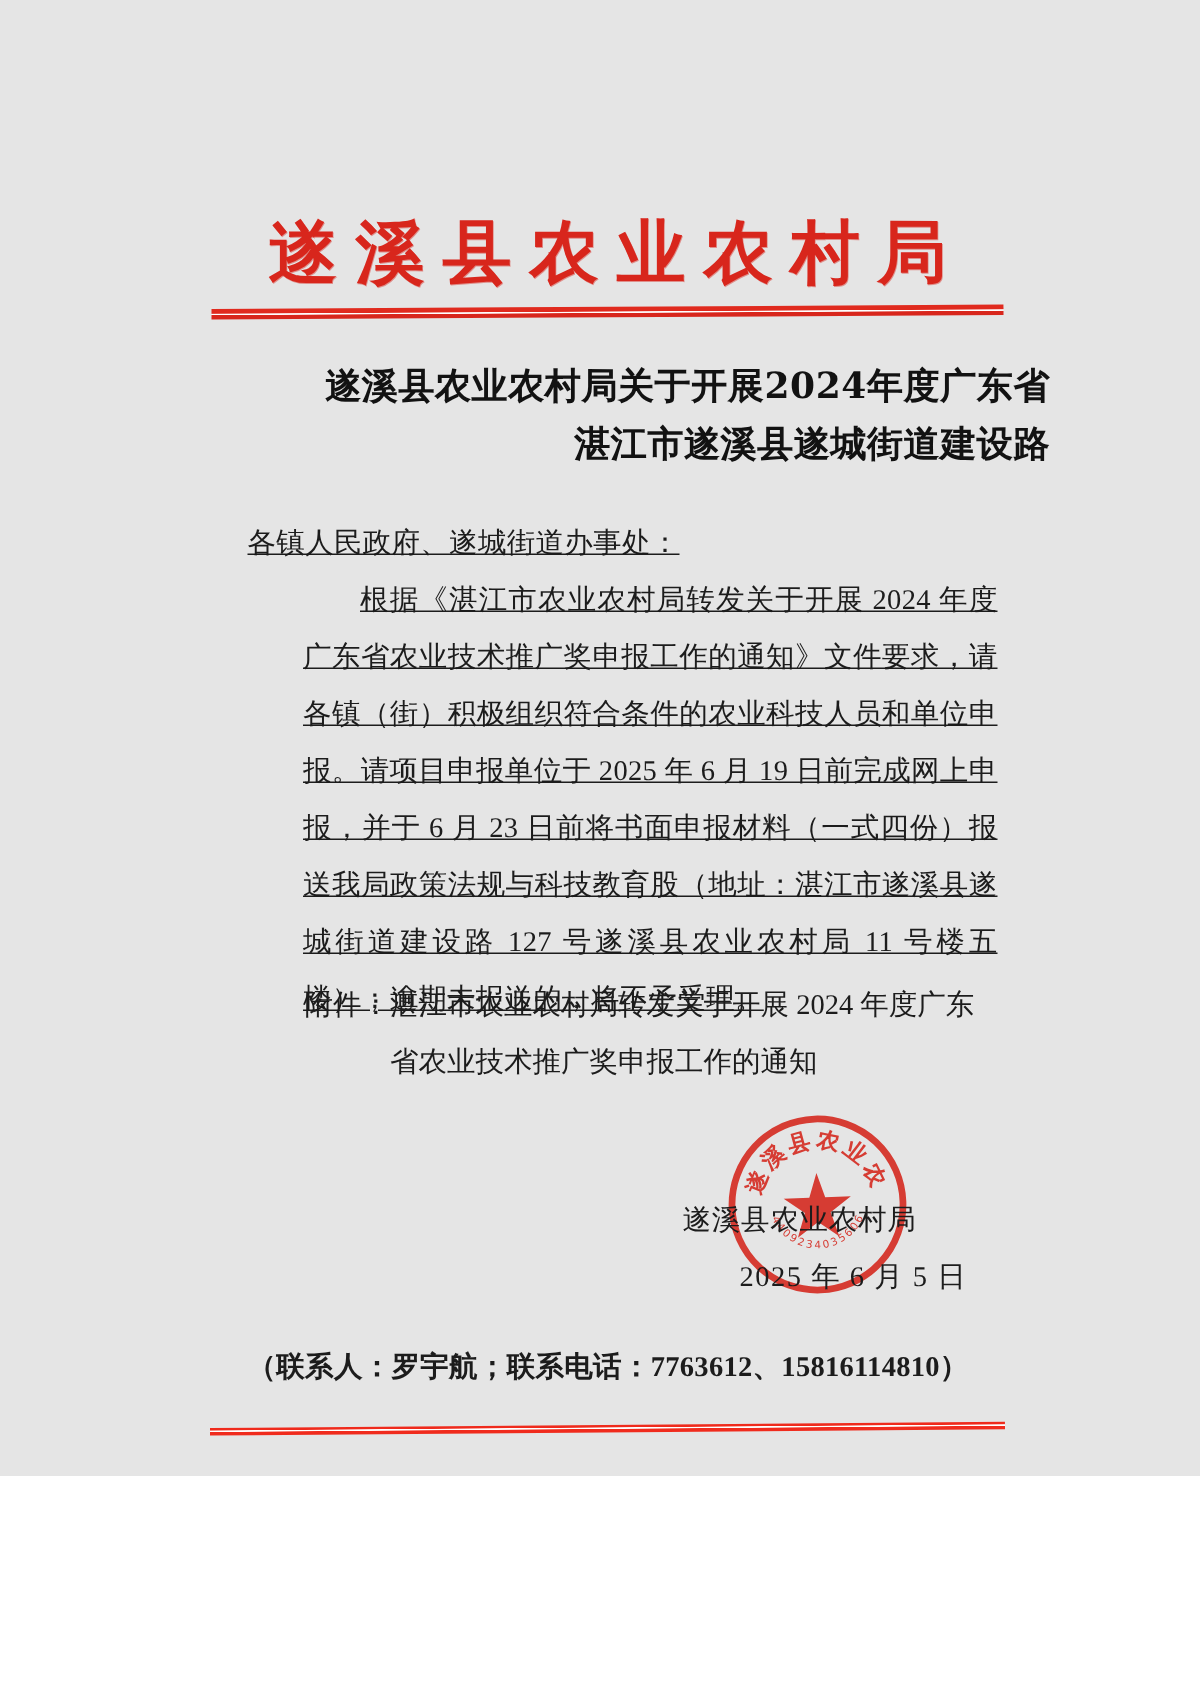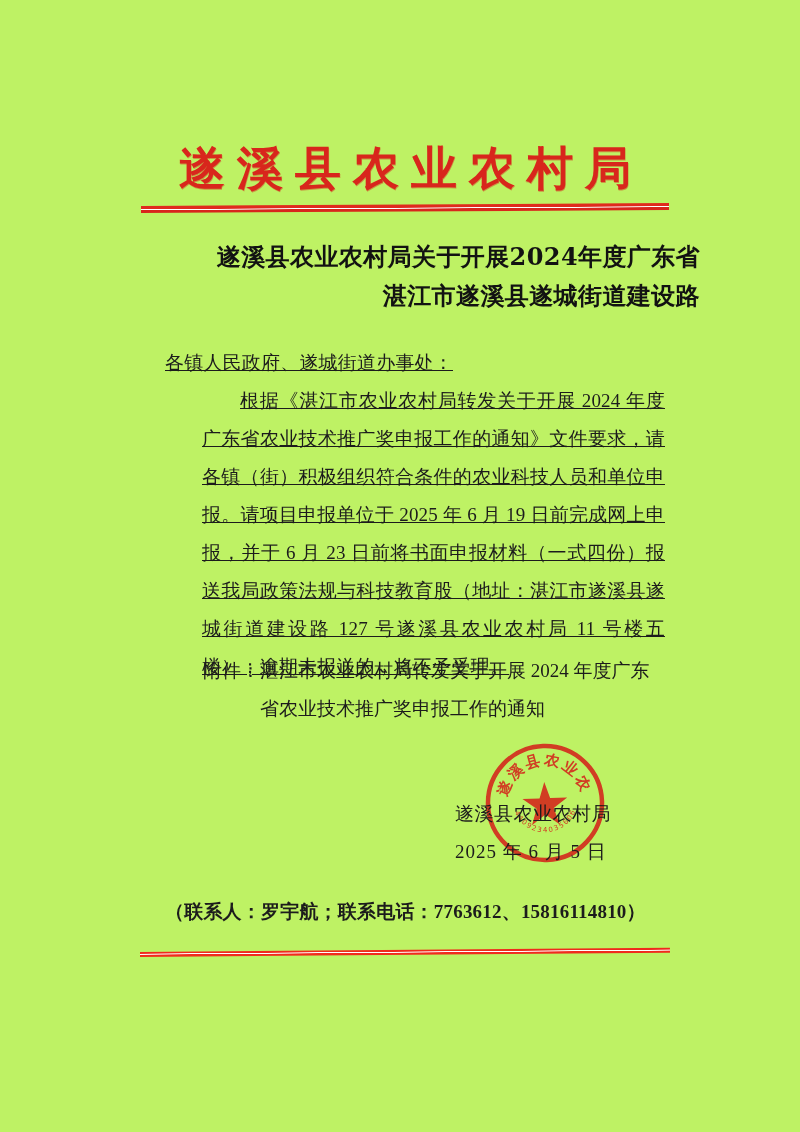--- a/index.html
+++ b/index.html
@@ -13,22 +13,22 @@
   body {
     font-family: "Liberation Serif", "DejaVu Serif", serif;
     color: #1a1a1a;
     position: relative;
     overflow: hidden;
   }
 
   .page {
     position: relative;
     width: 800px;
-    height: 1132px;
-    background: #bef264;
+    height: 984px;
+    background: #e5e5e5;
     padding: 0;
   }
 
   
   .letterhead {
     position: absolute;
     top: 140px;
     left: 140px;
     width: 530px;
     text-align: center;
@@ -118,21 +118,21 @@
     position: absolute;
     top: 795px;
     left: 455px;
     width: 230px;
     font-size: 19px;
     line-height: 38px;
     color: #1c1c1c;
     z-index: 3;
   }
   .sig-org { white-space: nowrap; letter-spacing: 0.5px; }
-  .sig-date { white-space: nowrap; letter-spacing: 1px; }
+  .sig-date { white-space: nowrap; letter-spacing: 1px; margin-left: 38px; }
 
   
   .seal {
     position: absolute;
     left: 483px;
     top: 741px;
     width: 124px;
     height: 124px;
     z-index: 2;
     pointer-events: none;

